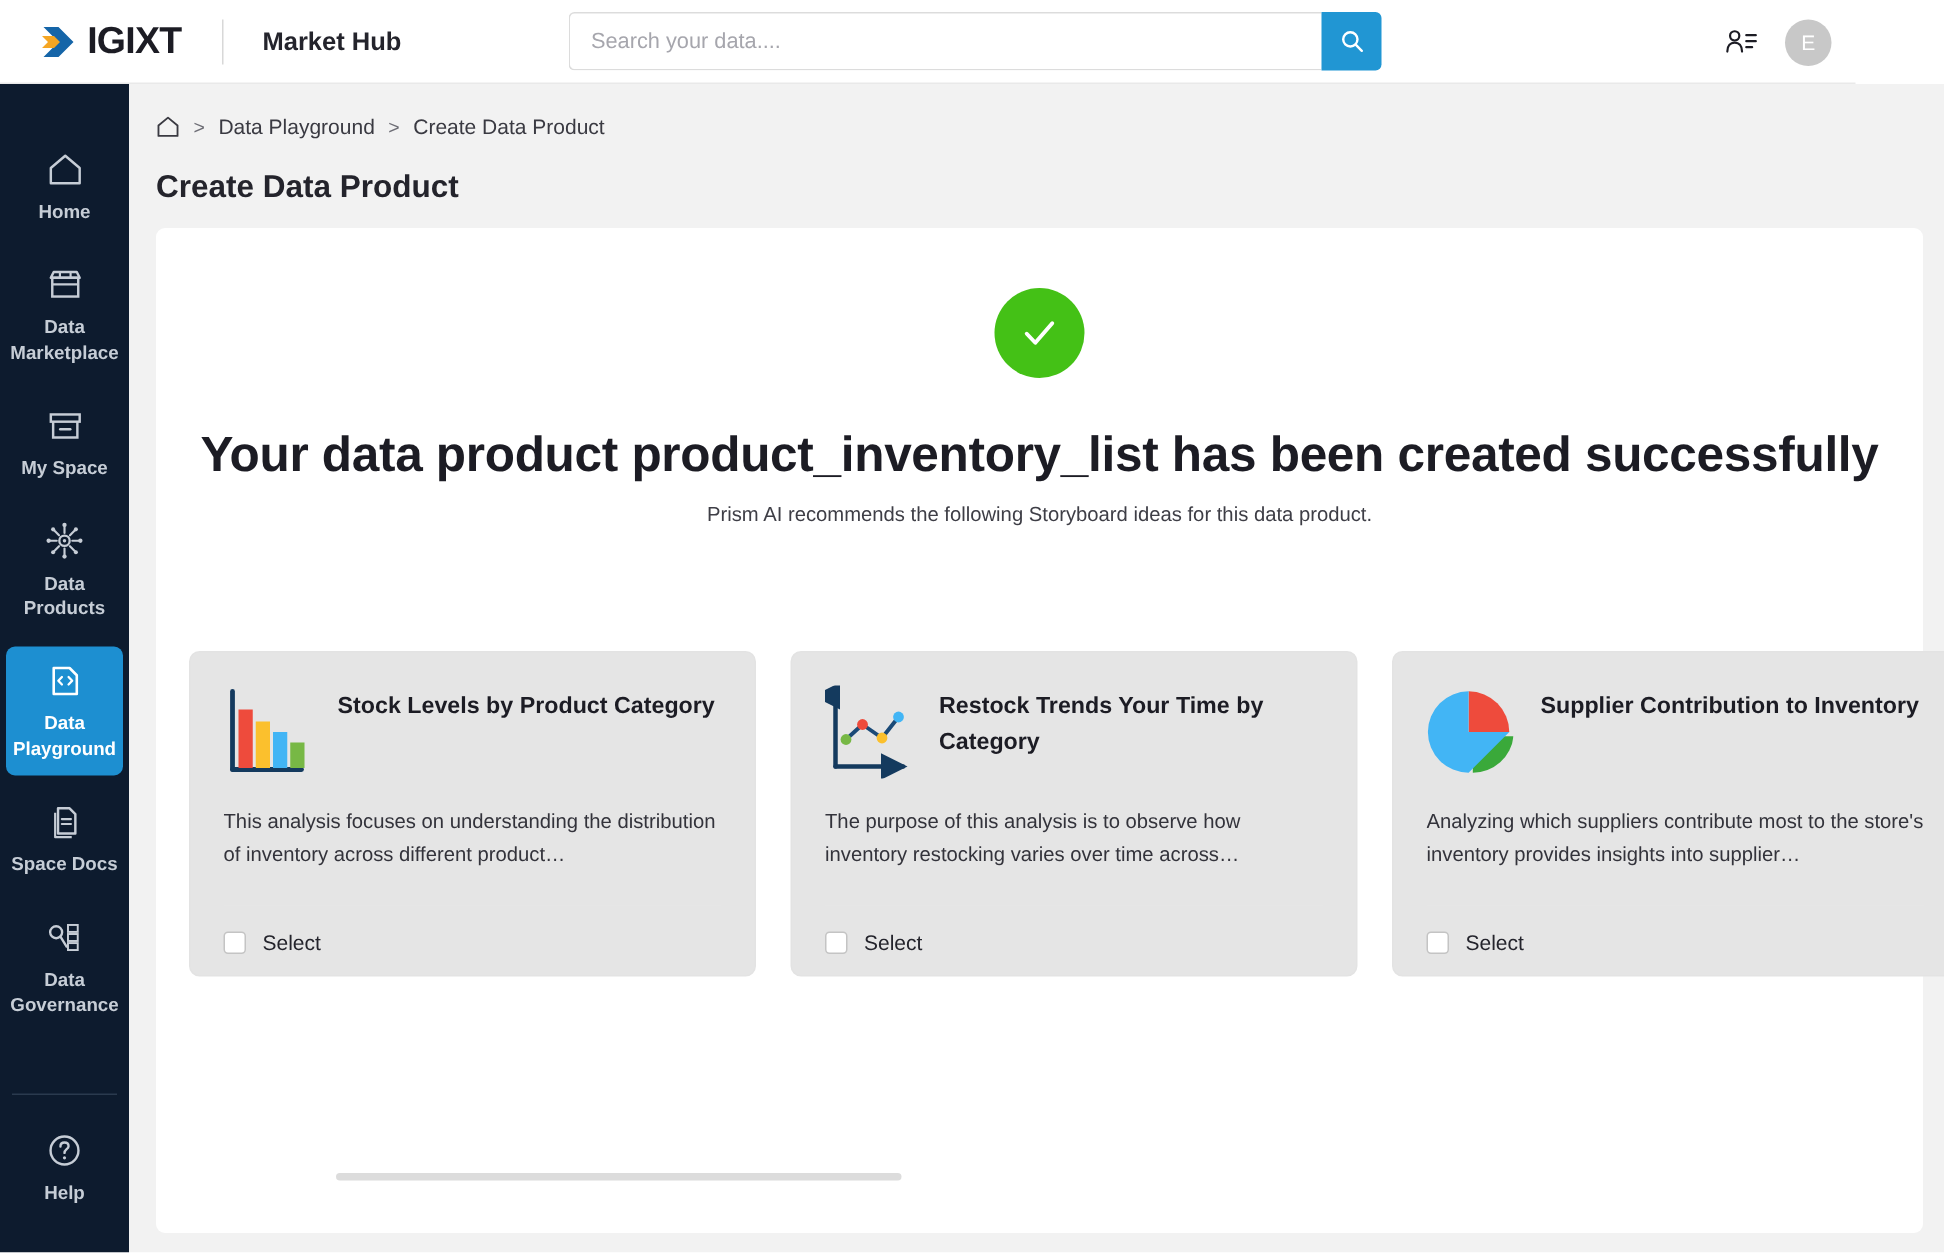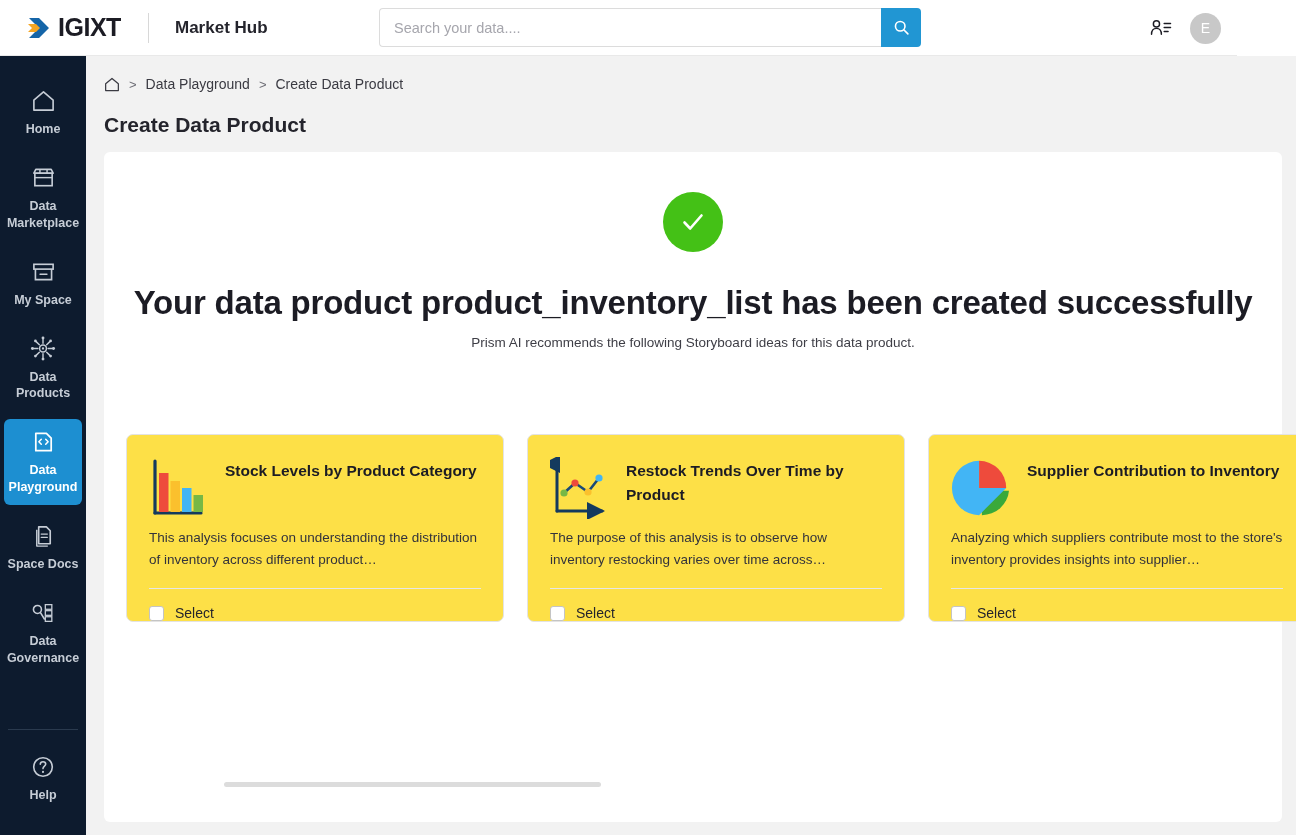--- a/index.html
+++ b/index.html
@@ -52,21 +52,21 @@
   .avatar {
     width: 31px; height: 31px; border-radius: 50%; background: #c8c8c8;
     color: #ffffff; font-size: 14px; font-weight: 500;
     display: flex; align-items: center; justify-content: center; cursor: pointer;
   }
 
   
   .sidebar {
     position: absolute; top: 56px; left: 0; width: 86px; height: 779px;
     background: #0d1b2e; display: flex; flex-direction: column;
-    align-items: center; padding-top: 22px;
+    align-items: center; padding-top: 34px;
   }
   .nav-item {
     width: 78px; padding: 10px 3px 9px; margin-bottom: 8px; border-radius: 6px;
     display: flex; flex-direction: column; align-items: center; cursor: pointer;
     color: #c6cdd6;
   }
   .nav-item.active { background: #1d8fd1; color: #ffffff; }
   .nav-icon { height: 26px; display: flex; align-items: center; justify-content: center; margin-bottom: 7px; }
   .nav-label {
     font-size: 12.5px; font-weight: 700; text-align: center; line-height: 1.35;
@@ -108,21 +108,21 @@
   .success-sub {
     margin-top: 13px; font-size: 13.5px; color: #3e3e46;
   }
 
   
   .cards-scroll {
     position: absolute; top: 282px; left: 14px; width: 1164px; height: 270px;
   }
   .cards-row { display: flex; gap: 23px; padding-left: 8px; }
   .card {
-    width: 378px; height: 188px; background: #fde047;
+    width: 378px; height: 217px; background: #e5e5e5;
     border: 1px solid #e3e3e3; border-radius: 7px;
     padding: 20px 22px 0 22px; display: flex; flex-direction: column;
     flex-shrink: 0;
   }
   .card-head { display: flex; align-items: flex-start; gap: 18px; height: 82px; }
   .card-icon { width: 58px; flex-shrink: 0; padding-top: 2px; }
   .card-title {
     font-size: 15.5px; font-weight: 700; color: #1c1c24; line-height: 1.55;
     padding-top: 4px;
   }
@@ -371,21 +371,21 @@
                   </defs>
                   <line x1="7" y1="54" x2="7" y2="7" stroke="#143a5e" stroke-width="3" stroke-linecap="round" marker-end="url(#arrU)"></line>
                   <line x1="7" y1="54" x2="52" y2="54" stroke="#143a5e" stroke-width="3" stroke-linecap="round" marker-end="url(#arrR)"></line>
                   <polyline points="14,36 25,26 38,35 49,21" fill="none" stroke="#1b4a77" stroke-width="2.6" stroke-linecap="round" stroke-linejoin="round"></polyline>
                   <circle cx="14" cy="36" r="3.6" fill="#77b845"></circle>
                   <circle cx="25" cy="26" r="3.6" fill="#ee4b3c"></circle>
                   <circle cx="38" cy="35" r="3.6" fill="#fbc02d"></circle>
                   <circle cx="49" cy="21" r="3.6" fill="#42b5f5"></circle>
                 </svg>
               </div>
-              <div class="card-title">Restock Trends Over Time by Product</div>
+              <div class="card-title">Restock Trends Your Time by Category</div>
             </div>
             <div class="card-desc">The purpose of this analysis is to observe how inventory restocking varies over time across…</div>
             <div class="card-rule"></div>
             <div class="card-select">
               <span class="chk"></span>
               <span class="chk-label">Select</span>
             </div>
           </div>
 
           <div class="card">

